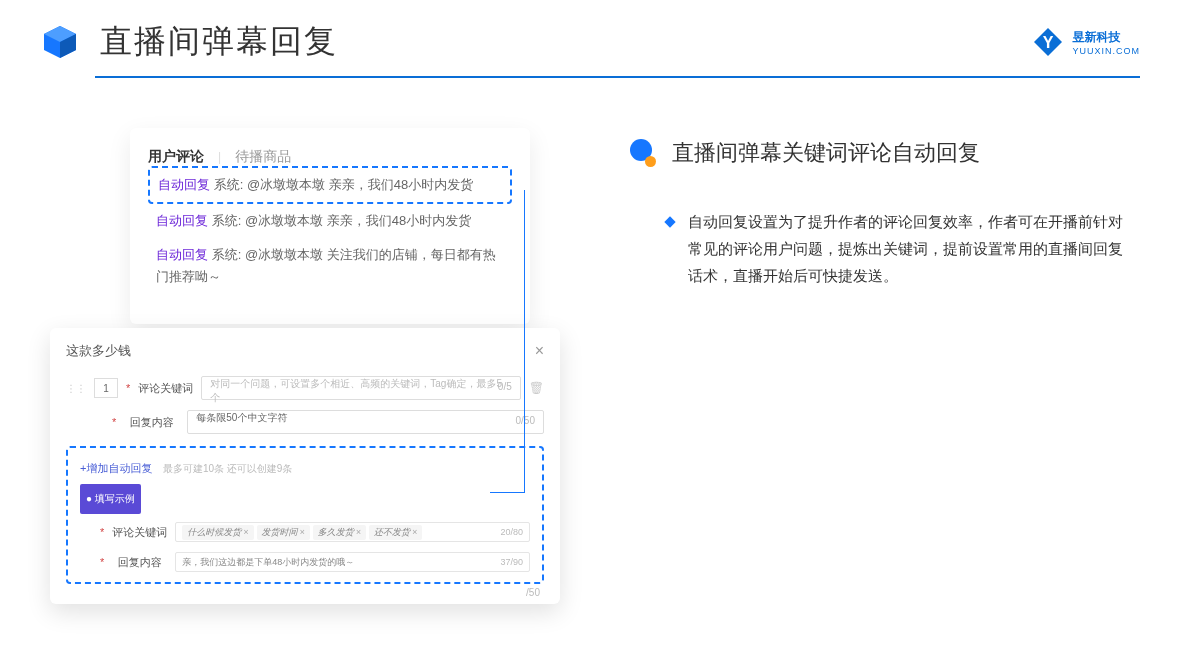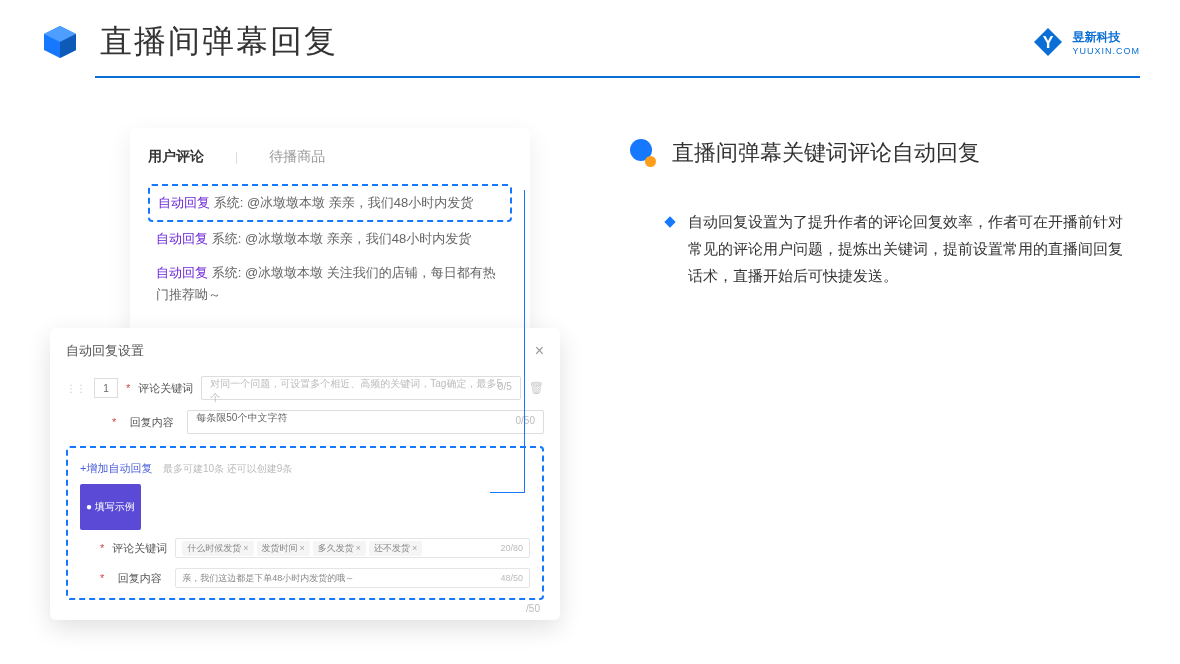--- a/index.html
+++ b/index.html
@@ -77,22 +77,22 @@
   top: 0;
   width: 400px;
   background: #fff;
   border-radius: 6px;
   box-shadow: 0 8px 24px rgba(0,0,0,0.08);
   padding: 20px 18px 30px 18px;
 }
 .tabs {
   display: flex;
   align-items: center;
-  gap: 31px;
-  margin-bottom: 18px;
+  gap: 14px;
+  margin-bottom: 0;
 }
 .tab {
   font-size: 14px;
   color: #999;
 }
 .tab.active {
   color: #333;
   font-weight: 600;
 }
 .tab-divider {
@@ -204,32 +204,33 @@
 .add-note {
   color: #bbb;
   font-size: 10px;
   margin-left: 6px;
 }
 .example-badge {
   display: inline-block;
   background: #5a4ad6;
   color: #fff;
   font-size: 10px;
-  padding: 16px 6px;
+  padding: 8px 6px;
   border-radius: 2px;
   margin-top: 8px;
 }
 .tag-chip {
   display: inline-block;
   background: #f5f5f5;
   color: #888;
   font-size: 9px;
   padding: 1px 5px;
   border-radius: 2px;
   margin-right: 3px;
+  font-style: italic;
 }
 .tag-close {
   margin-left: 2px;
   color: #aaa;
 }
 .ex-input {
   border: 1px solid #e5e5e5;
   border-radius: 2px;
   padding: 3px 6px;
   font-size: 9px;
@@ -376,21 +377,21 @@
       </div>
       <div class="comment-block">
         <span class="auto-reply-tag">自动回复</span>
         <span>系统:</span>
         <span>@冰墩墩本墩 关注我们的店铺，每日都有热门推荐呦～</span>
       </div>
     </div>
 
     <div class="card2">
       <div class="modal-header">
-        <span>自动回复设置</span>
+        <span>这款多少钱</span>
         <span class="modal-close">×</span>
       </div>
 
       <div class="form-row">
         <span class="drag-handle">⋮⋮</span>
         <input class="order-input" value="1" style="">
         <span class="required-star">*</span>
         <span class="form-label">评论关键词</span>
         <div class="form-input">
           <span class="placeholder">对同一个问题，可设置多个相近、高频的关键词，Tag确定，最多5个</span>
@@ -423,21 +424,21 @@
             <span class="tag-chip"><span>多久发货</span><span class="tag-close">×</span></span>
             <span class="tag-chip"><span>还不发货</span><span class="tag-close">×</span></span>
             <span class="count">20/80</span>
           </div>
         </div>
         <div class="form-row" style="padding-left:20px; margin-bottom:0;">
           <span class="required-star">*</span>
           <span class="form-label">回复内容</span>
           <div class="ex-input">
             <span>亲，我们这边都是下单48小时内发货的哦～</span>
-            <span class="count">48/50</span>
+            <span class="count">37/90</span>
           </div>
         </div>
       </div>
       <span class="outside-count">/50</span>
     </div>
 
     <div class="conn-v1"></div>
     <div class="conn-h1"></div>
   </div>
 

